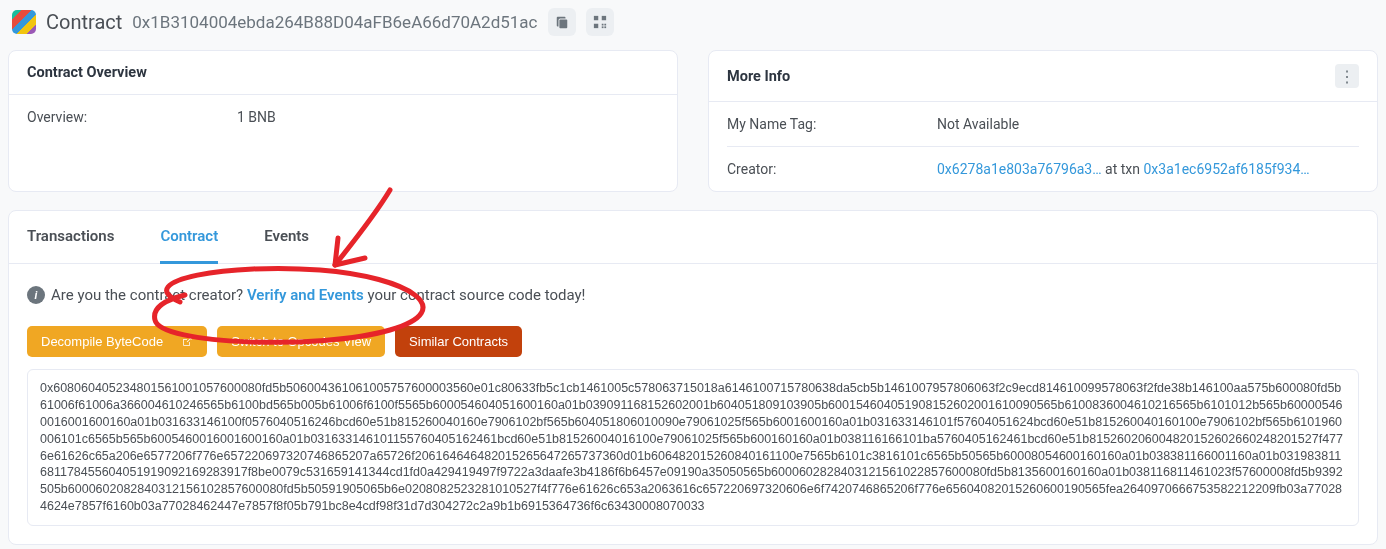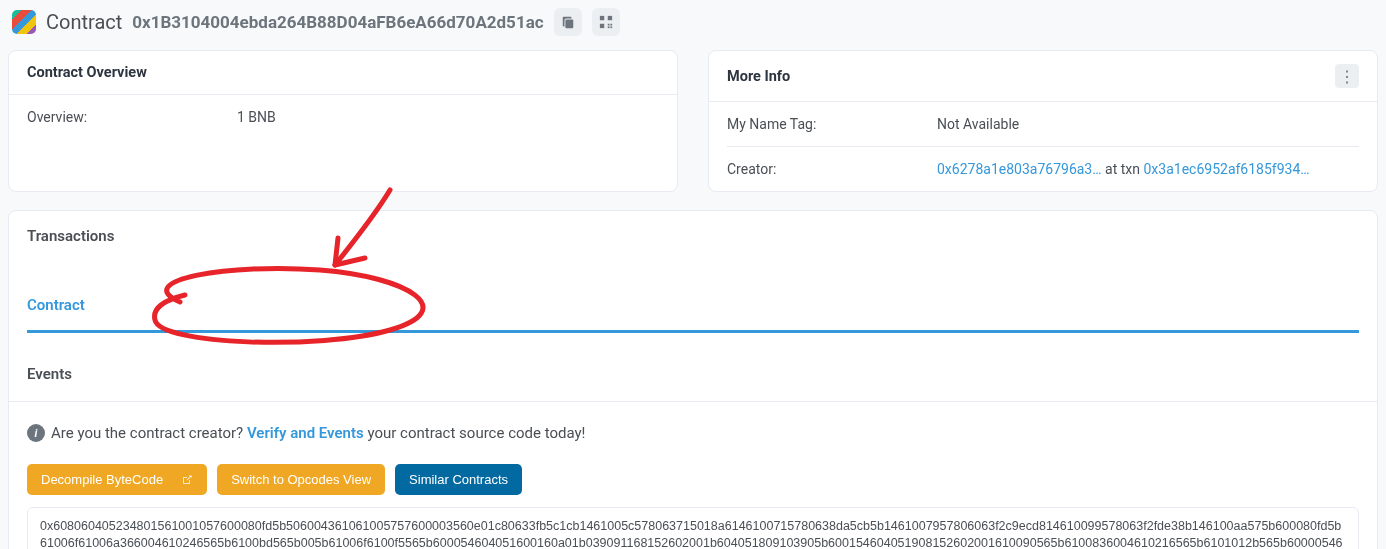--- a/index.html
+++ b/index.html
@@ -1,44 +1,44 @@
 <!DOCTYPE html>
 <html><head>
   <meta charset="utf-8">
   <style>
     * { box-sizing: border-box; margin: 0; padding: 0; }
     body { font-family: -apple-system, BlinkMacSystemFont, "Segoe UI", Roboto, Arial, sans-serif; background: #f8f9fa; color: #4a4f55; font-size: 14px; padding: 8px 8px 20px; width: 1386px; position: relative; }
     .page-header { display: flex; align-items: center; gap: 10px; margin-bottom: 14px; padding-left: 4px; }
     .contract-icon { width: 24px; height: 24px; border-radius: 5px; background: linear-gradient(135deg,#1abc9c 0 20%,#e74c3c 20% 40%,#3498db 40% 60%,#f1c40f 60% 80%,#9b59b6 80% 100%); }
     .contract-title { font-size: 20px; font-weight: 400; color: #4a4f55; }
-    .contract-addr { font-size: 17px; color: #6c757d; font-weight: 700; }
+    .contract-addr { font-size: 17px; color: #6c757d; font-weight: 400; }
     .hdr-btn { width: 28px; height: 28px; border-radius: 6px; background: #eceff2; border: none; display: inline-flex; align-items: center; justify-content: center; color: #6c757d; cursor: pointer; }
     .hdr-btn svg { width: 14px; height: 14px; fill: #6c757d; }
     .row { display: flex; gap: 30px; }
     .card { background: #fff; border: 1px solid #e7eaf3; border-radius: 8px; flex: 1; }
     .card-header { padding: 13px 18px; border-bottom: 1px solid #e7eaf3; display: flex; align-items: center; justify-content: space-between; }
     .card-header h3 { font-size: 14.5px; font-weight: 700; color: #2d3540; }
     .card-body { padding: 0 18px; }
     .info-row { display: flex; padding: 14px 0; }
     .info-row + .info-row { border-top: 1px solid #e7eaf3; }
     .info-label { width: 210px; color: #4a4f55; }
     .info-value { flex: 1; color: #4a4f55; }
     .link { color: #3498db; text-decoration: none; }
     .kebab { width: 24px; height: 24px; border-radius: 4px; background: #eceff2; display: inline-flex; align-items: center; justify-content: center; color: #6c757d; font-size: 16px; cursor: pointer; border:none; }
     .tabs-card { margin-top: 18px; background: #fff; border: 1px solid #e7eaf3; border-radius: 8px; }
-    .tabs { display: flex; gap: 17px; border-bottom: 1px solid #e7eaf3; padding: 0 18px; flex-direction: column; }
+    .tabs { display: flex; gap: 46px; border-bottom: 1px solid #e7eaf3; padding: 0 18px; }
     .tab { padding: 16px 0; color: #4a4f55; font-size: 15px; font-weight: 600; cursor: pointer; border-bottom: 3px solid transparent; margin-bottom: -1px; }
     .tab.active { color: #3498db; border-bottom-color: #3498db; }
     .tab-body { padding: 22px 18px 18px; }
     .verify-line { display: flex; align-items: center; gap: 6px; color: #4a4f55; margin-bottom: 22px; font-size: 15px; }
     .info-icon { width: 18px; height: 18px; border-radius: 50%; background: #6c757d; color: #fff; display: inline-flex; align-items: center; justify-content: center; font-size: 11px; font-weight: 700; font-style: italic; }
     .btn-row { display: flex; gap: 10px; margin-bottom: 12px; }
     .btn { border: none; border-radius: 5px; padding: 8px 14px; font-size: 13px; font-weight: 500; cursor: pointer; color: #fff; display: inline-flex; align-items: center; gap: 18px; }
     .btn.orange { background: #f0a723; }
-    .btn.gray { background: #0369a1; }
+    .btn.gray { background: #c2410c; }
     .ext-icon { width: 12px; height: 12px; fill: #fff; }
     .bytecode-box { border: 1px solid #e7eaf3; border-radius: 6px; padding: 10px 12px; font-family: Liberation Sans, sans-serif; font-size: 12.5px; color: #4a4f55; word-break: break-all; line-height: 1.35; }
     
     .annotation { position: absolute; pointer-events: none; }
   </style>
 </head>
 <body>
 
 <div class="page-header">
   <span class="contract-icon"></span>

